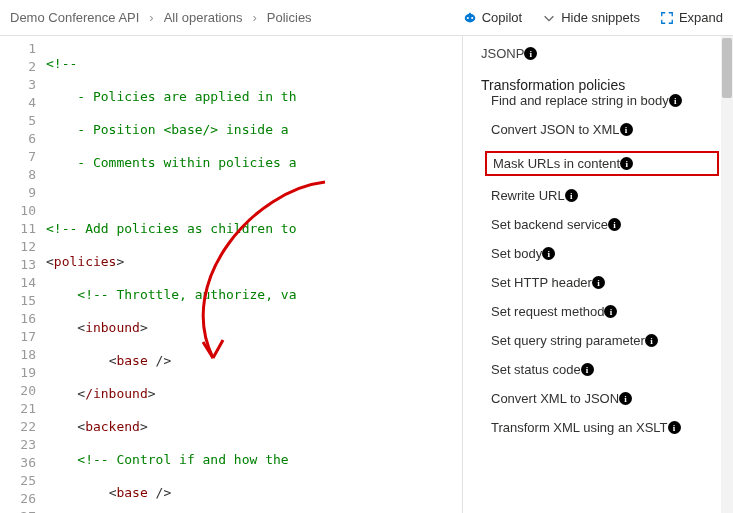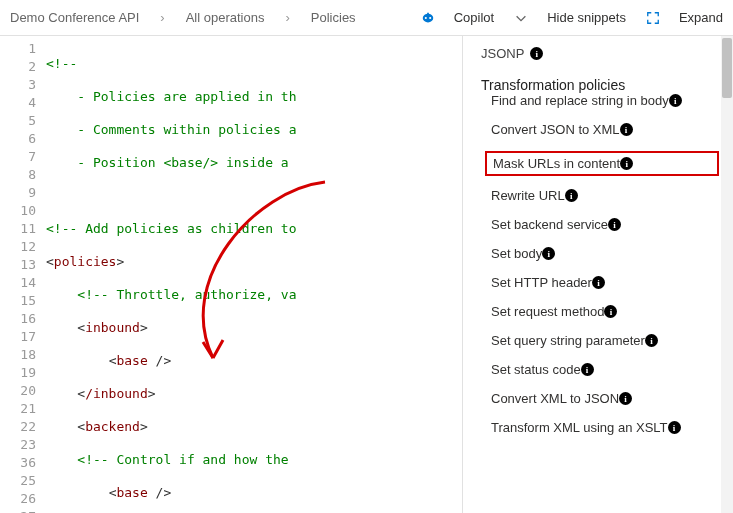--- a/index.html
+++ b/index.html
@@ -1,33 +1,33 @@
 <!DOCTYPE html>
 <html><head>
 <meta charset="utf-8">
 <style>
   * { box-sizing: border-box; margin: 0; padding: 0; }
   body { font-family: "Segoe UI", Arial, sans-serif; font-size: 13px; color: #323130; width: 733px; height: 513px; overflow: hidden; background: #fff; position: relative; }
   .topbar { display: flex; align-items: center; height: 36px; border-bottom: 1px solid #e1e1e1; padding: 0 10px; }
-  .breadcrumb { flex: 1; display: flex; align-items: center; color: #666; gap: 21px; font-size: 13px; }
+  .breadcrumb { flex: 1; display: flex; align-items: center; color: #666; gap: 10px; font-size: 13px; }
   .breadcrumb .sep { color: #999; }
   .tb-actions { display: flex; align-items: center; gap: 20px; font-size: 13px; }
-  .tb-btn { display: flex; align-items: center; gap: 19px; cursor: pointer; color: #323130; }
+  .tb-btn { display: flex; align-items: center; gap: 5px; cursor: pointer; color: #323130; }
   .tb-btn svg { width: 14px; height: 14px; }
   .main { display: flex; height: calc(513px - 36px); }
   .editor { flex: 1; display: flex; font-family: Consolas, monospace; font-size: 13px; overflow: hidden; border-right: 1px solid #e1e1e1; position: relative; }
   .gutter { width: 46px; text-align: right; padding: 4px 10px 4px 0; color: #999; background: #fff; user-select: none; }
   .gutter div { height: 18px; line-height: 18px; }
   .code { flex: 1; padding: 4px 0; white-space: pre; overflow: hidden; }
   .code .line { height: 18px; line-height: 18px; }
   .c-comment { color: #008000; }
   .c-tag { color: #800000; }
   .c-punct { color: #333; }
   .sidepanel { width: 270px; padding: 10px 14px 10px 18px; overflow-y: hidden; }
-  .sp-chip { color: #444; margin-bottom: 16px; font-size: 13px; display: flex; align-items: center; gap: 6px; }
+  .sp-chip { color: #444; margin-bottom: 16px; font-size: 13px; display: flex; align-items: center; }
   .sp-heading { font-size: 14px; color: #222; }
   .sp-item { display: flex; align-items: center; margin: 0 0 14px 10px; font-size: 13px; color: #323130; cursor: pointer; }
   .sp-item.boxed { border: 2px solid #d40000; padding: 3px 6px; margin-left: 4px; margin-bottom: 12px; }
   .info-icon { width: 13px; height: 13px; border-radius: 50%; background: #000; color: #fff; font-size: 9px; font-weight: bold; display: inline-flex; align-items: center; justify-content: center; font-family: Georgia, serif; }
   .scrollbar { position: absolute; right: 0; top: 36px; bottom: 0; width: 12px; background: #f3f3f3; }
   .sb-thumb { position: absolute; left: 1px; right: 1px; top: 2px; height: 60px; background: #c1c1c1; border-radius: 2px; }
   .annot { position: absolute; pointer-events: none; z-index: 50; }
 </style>
 </head>
 <body>
@@ -92,22 +92,22 @@
         <div>22</div>
         <div>23</div>
         <div>36</div>
         <div>25</div>
         <div>26</div>
         <div>27</div>
     </div>
     <div class="code">
 <div class="line"><span class="c-comment">&lt;!--</span></div>
 <div class="line"><span class="c-comment">    - Policies are applied in th</span></div>
+<div class="line"><span class="c-comment">    - Position &lt;base/&gt; inside a </span></div>
 <div class="line"><span class="c-comment">    - Comments within policies a</span></div>
-<div class="line"><span class="c-comment">    - Position &lt;base/&gt; inside a </span></div>
 <div class="line"></div>
 <div class="line"><span class="c-comment">&lt;!-- Add policies as children to</span></div>
 <div class="line"><span class="c-punct">&lt;</span><span class="c-tag">policies</span><span class="c-punct">&gt;</span></div>
 <div class="line">    <span class="c-comment">&lt;!-- Throttle, authorize, va</span></div>
 <div class="line">    <span class="c-punct">&lt;</span><span class="c-tag">inbound</span><span class="c-punct">&gt;</span></div>
 <div class="line">        <span class="c-punct">&lt;</span><span class="c-tag">base</span><span class="c-punct"> /&gt;</span></div>
 <div class="line">    <span class="c-punct">&lt;</span><span class="c-tag">/inbound</span><span class="c-punct">&gt;</span></div>
 <div class="line">    <span class="c-punct">&lt;</span><span class="c-tag">backend</span><span class="c-punct">&gt;</span></div>
 <div class="line">    <span class="c-comment">&lt;!-- Control if and how the </span></div>
 <div class="line">        <span class="c-punct">&lt;</span><span class="c-tag">base</span><span class="c-punct"> /&gt;</span></div>

